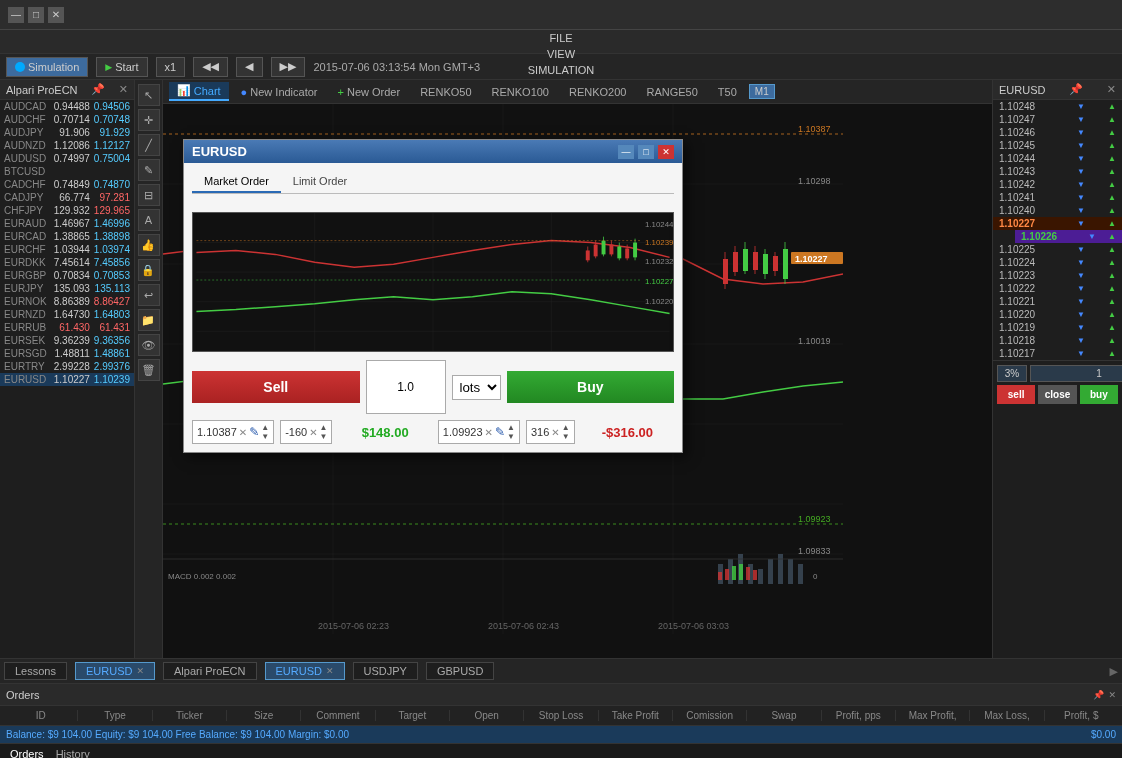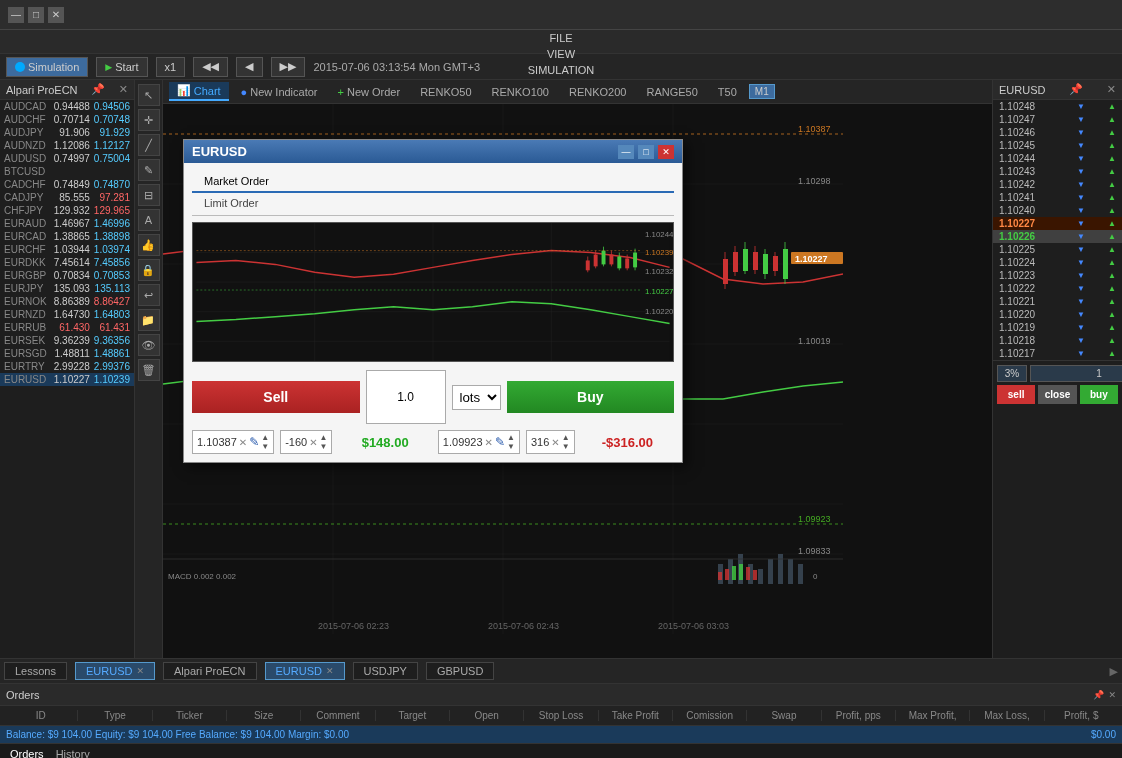--- a/index.html
+++ b/index.html
@@ -48,21 +48,21 @@
     
     #chart-canvas { width: 100%; height: calc(100% - 24px); position: relative; background: #111; }
     
     
     #right-panel { width: 130px; background: #1e1e1e; border-left: 1px solid #333; flex-shrink: 0; }
     #right-panel-header { background: #2a2a2a; padding: 3px 6px; display: flex; justify-content: space-between; align-items: center; border-bottom: 1px solid #333; font-size: 11px; }
     .orderbook-row { display: flex; justify-content: space-between; padding: 1px 6px; align-items: center; }
     .ob-price { color: #bbb; font-size: 10px; width: 55px; }
     .ob-arrow-down { color: #4488ff; font-size: 8px; }
     .ob-arrow-up { color: #44cc44; font-size: 8px; }
-    .ob-highlight { background: #404040; }
+    .ob-highlight { background: #4c1d95; margin-left: 22px; }
     .ob-highlight-red { background: #3a1a1a; }
     
     
     #bottom-tabs { height: 26px; background: #252525; display: flex; align-items: center; padding: 0 4px; gap: 8px; border-top: 1px solid #333; border-bottom: 1px solid #333; }
     .bottom-tab { padding: 2px 10px; background: #1e1e1e; border: 1px solid #444; color: #aaa; cursor: pointer; font-size: 11px; display: flex; align-items: center; gap: 4px; }
     .bottom-tab.active { background: #2a4a6a; color: #55aaff; border-color: #5599cc; }
     .bottom-tab .close-x { color: #888; font-size: 9px; }
     .bottom-tab-scroll { color: #666; margin-left: auto; }
     
     
@@ -73,21 +73,21 @@
     .order-col:last-child { border-right: none; }
     #balance-row { background: #1a3a5a; padding: 3px 6px; color: #55aaff; font-size: 10px; }
     #orders-footer { display: flex; gap: 4px; padding: 3px 6px; border-top: 1px solid #333; }
     .orders-footer-tab { color: #aaa; cursor: pointer; font-size: 11px; padding: 1px 4px; }
     .orders-footer-tab.active { color: #fff; border-bottom: 1px solid #55aaff; }
 
     
     #order-dialog { position: absolute; top: 35px; left: 20px; width: 500px; background: #f0f0f0; border: 1px solid #888; box-shadow: 4px 4px 12px rgba(0,0,0,0.6); z-index: 100; }
     #order-dialog-title { background: linear-gradient(#4a7ab5, #2a5a95); padding: 4px 8px; display: flex; justify-content: space-between; align-items: center; color: #fff; font-size: 13px; font-weight: bold; }
     #order-dialog-body { background: #f5f5f5; padding: 8px; }
-    #order-tabs { display: flex; border-bottom: 1px solid #bbb; margin-bottom: 6px; flex-direction: column; }
+    #order-tabs { display: flex; border-bottom: 1px solid #bbb; margin-bottom: 18px; }
     .order-tab { padding: 4px 12px; cursor: pointer; font-size: 11px; color: #444; border-bottom: 2px solid transparent; }
     .order-tab.active { color: #000; border-bottom: 2px solid #2a6ab5; }
     #order-chart { background: #111; height: 140px; position: relative; border: 1px solid #555; margin-bottom: 8px; overflow: hidden; }
     
     
     #order-chart svg { width: 100%; height: 100%; }
     
     .order-actions { display: flex; gap: 6px; margin-bottom: 6px; align-items: center; }
     .sell-btn { flex: 1; background: linear-gradient(#cc3333, #aa2222); color: #fff; border: none; padding: 8px; font-size: 14px; font-weight: bold; cursor: pointer; }
     .lot-input { width: 80px; border: 1px solid #aaa; padding: 19px; font-size: 12px; text-align: center; }
@@ -194,21 +194,21 @@
         <span class="inst-bid"></span>
         <span class="inst-ask"></span>
       </div>
     <div class="instrument-row">
         <span class="inst-name">CADCHF</span>
         <span class="inst-bid">0.74849</span>
         <span class="inst-ask">0.74870</span>
       </div>
     <div class="instrument-row">
         <span class="inst-name">CADJPY</span>
-        <span class="inst-bid">85.555</span>
+        <span class="inst-bid">66.774</span>
         <span class="inst-ask" style="color:#ff6666;">97.281</span>
       </div>
     <div class="instrument-row">
         <span class="inst-name">CHFJPY</span>
         <span class="inst-bid">129.932</span>
         <span class="inst-ask" style="color:#ff6666;">129.965</span>
       </div>
     <div class="instrument-row">
         <span class="inst-name">EURAUD</span>
         <span class="inst-bid">1.46967</span>

